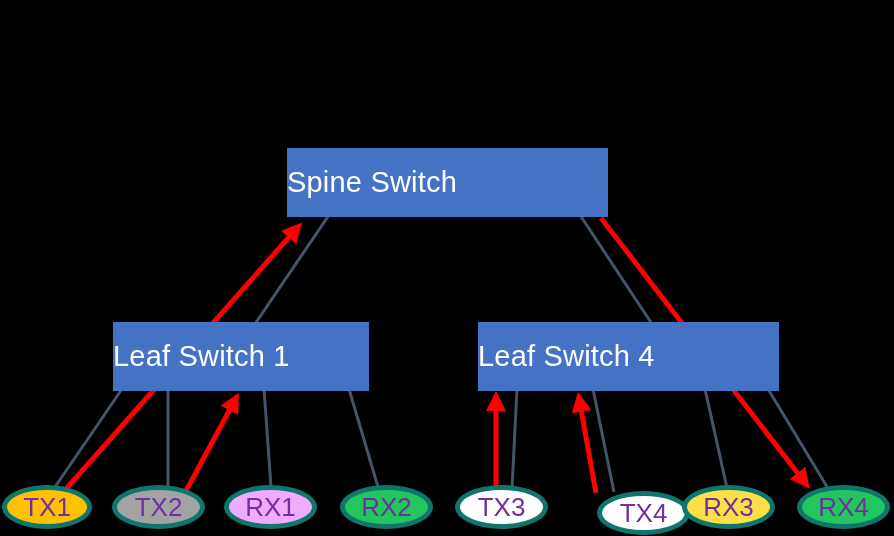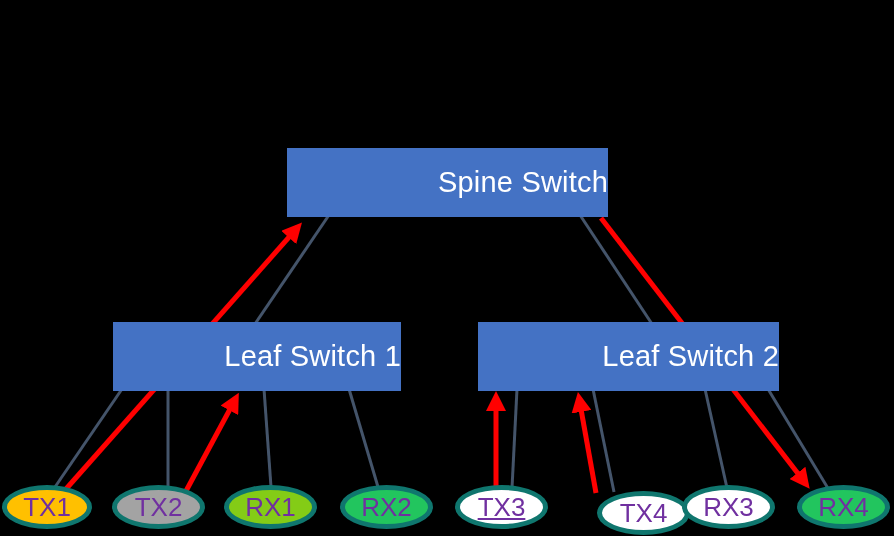--- a/index.html
+++ b/index.html
@@ -9,26 +9,26 @@
     font-family: "Liberation Sans", sans-serif;
     position: relative;
     overflow: hidden;
   }
   #stage { position: absolute; inset: 0; width: 894px; height: 536px; }
   #links-layer { position: absolute; left: 0; top: 0; z-index: 1; }
   .switch-box {
     position: absolute; z-index: 2;
     background: #4472C4;
     color: #ffffff;
-    display: flex; align-items: center; justify-content: flex-end;
+    display: flex; align-items: center; justify-content: flex-start;
     font-size: 29px;
     letter-spacing: 0.2px;
   }
   #spine-box { left: 287px; top: 148px; width: 321px; height: 69px; }
-  #leaf1-box { left: 113px; top: 322px; width: 288px; height: 69px; }
+  #leaf1-box { left: 113px; top: 322px; width: 256px; height: 69px; }
   #leaf2-box { left: 478px; top: 322px; width: 301px; height: 69px; }
   .endpoint {
     position: absolute; z-index: 2;
     box-sizing: border-box;
     height: 44px; width: 93px;
     border: 5px solid #0f766e;
     border-radius: 50%;
     background: #ffffff;
     color: #7030A0;
     display: flex; align-items: center; justify-content: center;
@@ -75,41 +75,41 @@
     <line class="red-link" x1="601" y1="218" x2="806" y2="484" marker-end="url(#red-arrowhead)"></line>
   </svg>
 
   <div id="spine-box" class="switch-box">
     <span>Spine Switch</span>
   </div>
   <div id="leaf1-box" class="switch-box">
     <span>Leaf Switch 1</span>
   </div>
   <div id="leaf2-box" class="switch-box">
-    <span>Leaf Switch 2</span>
+    <span>Leaf Switch 4</span>
   </div>
 
   <div id="ep-tx1" class="endpoint" style="background-color: rgb(255, 192, 0);">
     <span>TX1</span>
   </div>
   <div id="ep-tx2" class="endpoint" style="background-color: #a3a3a3;">
     <span>TX2</span>
   </div>
-  <div id="ep-rx1" class="endpoint" style="background-color: #84cc16;">
+  <div id="ep-rx1" class="endpoint" style="background-color: #f0abfc;">
     <span>RX1</span>
   </div>
   <div id="ep-rx2" class="endpoint" style="background-color: #22c55e;">
     <span>RX2</span>
   </div>
-  <div id="ep-tx3" class="endpoint" style="background-color: rgb(255, 255, 255); text-decoration: underline;">
+  <div id="ep-tx3" class="endpoint" style="background-color: rgb(255, 255, 255);">
     <span>TX3</span>
   </div>
   <div id="ep-tx4" class="endpoint" style="background-color: rgb(255, 255, 255);">
     <span>TX4</span>
   </div>
-  <div id="ep-rx3" class="endpoint" style="background-color: #ffffff; align-items: center;">
+  <div id="ep-rx3" class="endpoint" style="background-color: #fde047; align-items: center;">
     <span>RX3</span>
   </div>
   <div id="ep-rx4" class="endpoint" style="background-color: #22c55e;">
     <span>RX4</span>
   </div>
 
 </div>
 
 </body></html>

